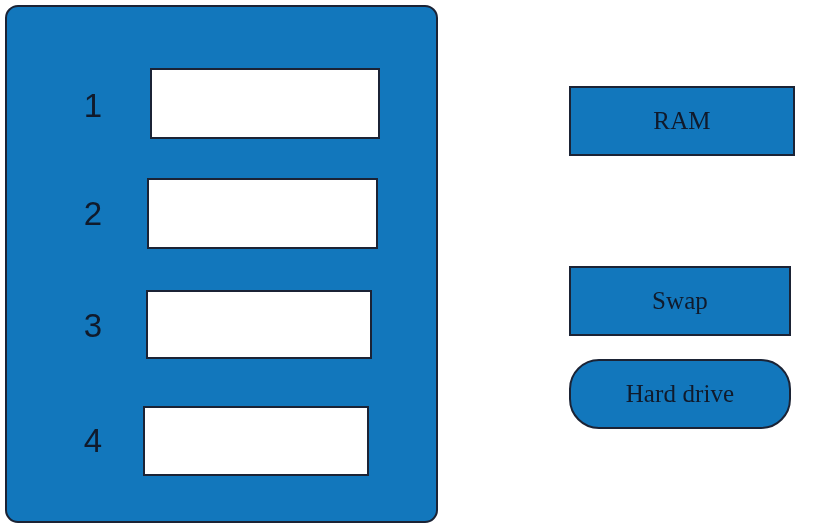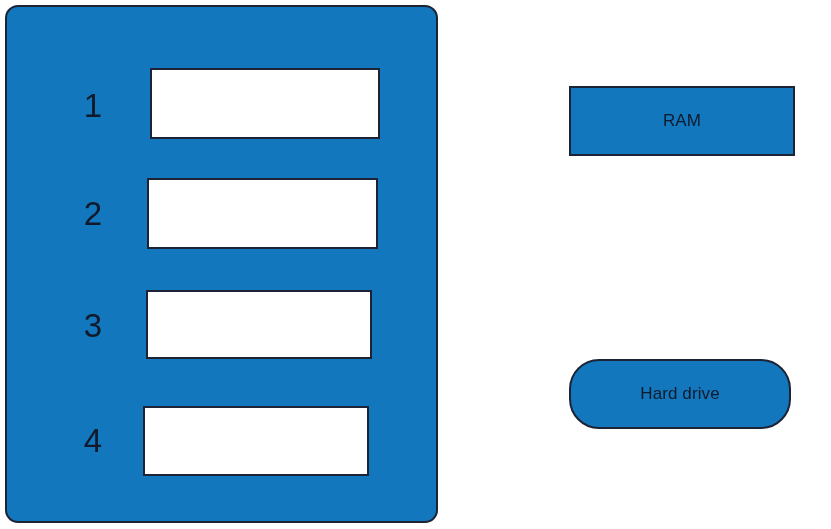--- a/index.html
+++ b/index.html
@@ -71,23 +71,23 @@
   
   .term-tile {
     position: absolute;
     background: #1277bc;
     border: 2px solid #1b2335;
     box-sizing: border-box;
     display: flex;
     align-items: center;
     justify-content: center;
     color: #101a2b;
-    font-size: 17px;
+    font-size: 25px;
     font-weight: 400;
-    font-family: Liberation Sans, sans-serif;
+    font-family: Liberation Serif, serif;
     letter-spacing: 0.1px;
     cursor: move;
   }
 
   .tile-0 { left: 569px; top: 86px;  width: 226px; height: 70px; }
   .tile-1 { left: 569px; top: 176px; width: 222px; height: 70px; }
   .tile-2 { left: 569px; top: 266px; width: 222px; height: 70px; }
   .tile-3 { left: 569px; top: 359px; width: 222px; height: 70px; border-radius: 30px; }
 </style>
 </head>
@@ -107,16 +107,17 @@
     <div class="drop-zone zone-3"></div>
 
     <span class="slot-number num-4">4</span>
     <div class="drop-zone zone-4"></div>
 
   </div>
 
   <div class="term-tile tile-0">RAM</div>
 
 
+  <div class="term-tile tile-2">Swap</div>
 
   <div class="term-tile tile-3">Hard drive</div>
 
 </div>
 
 </body></html>

